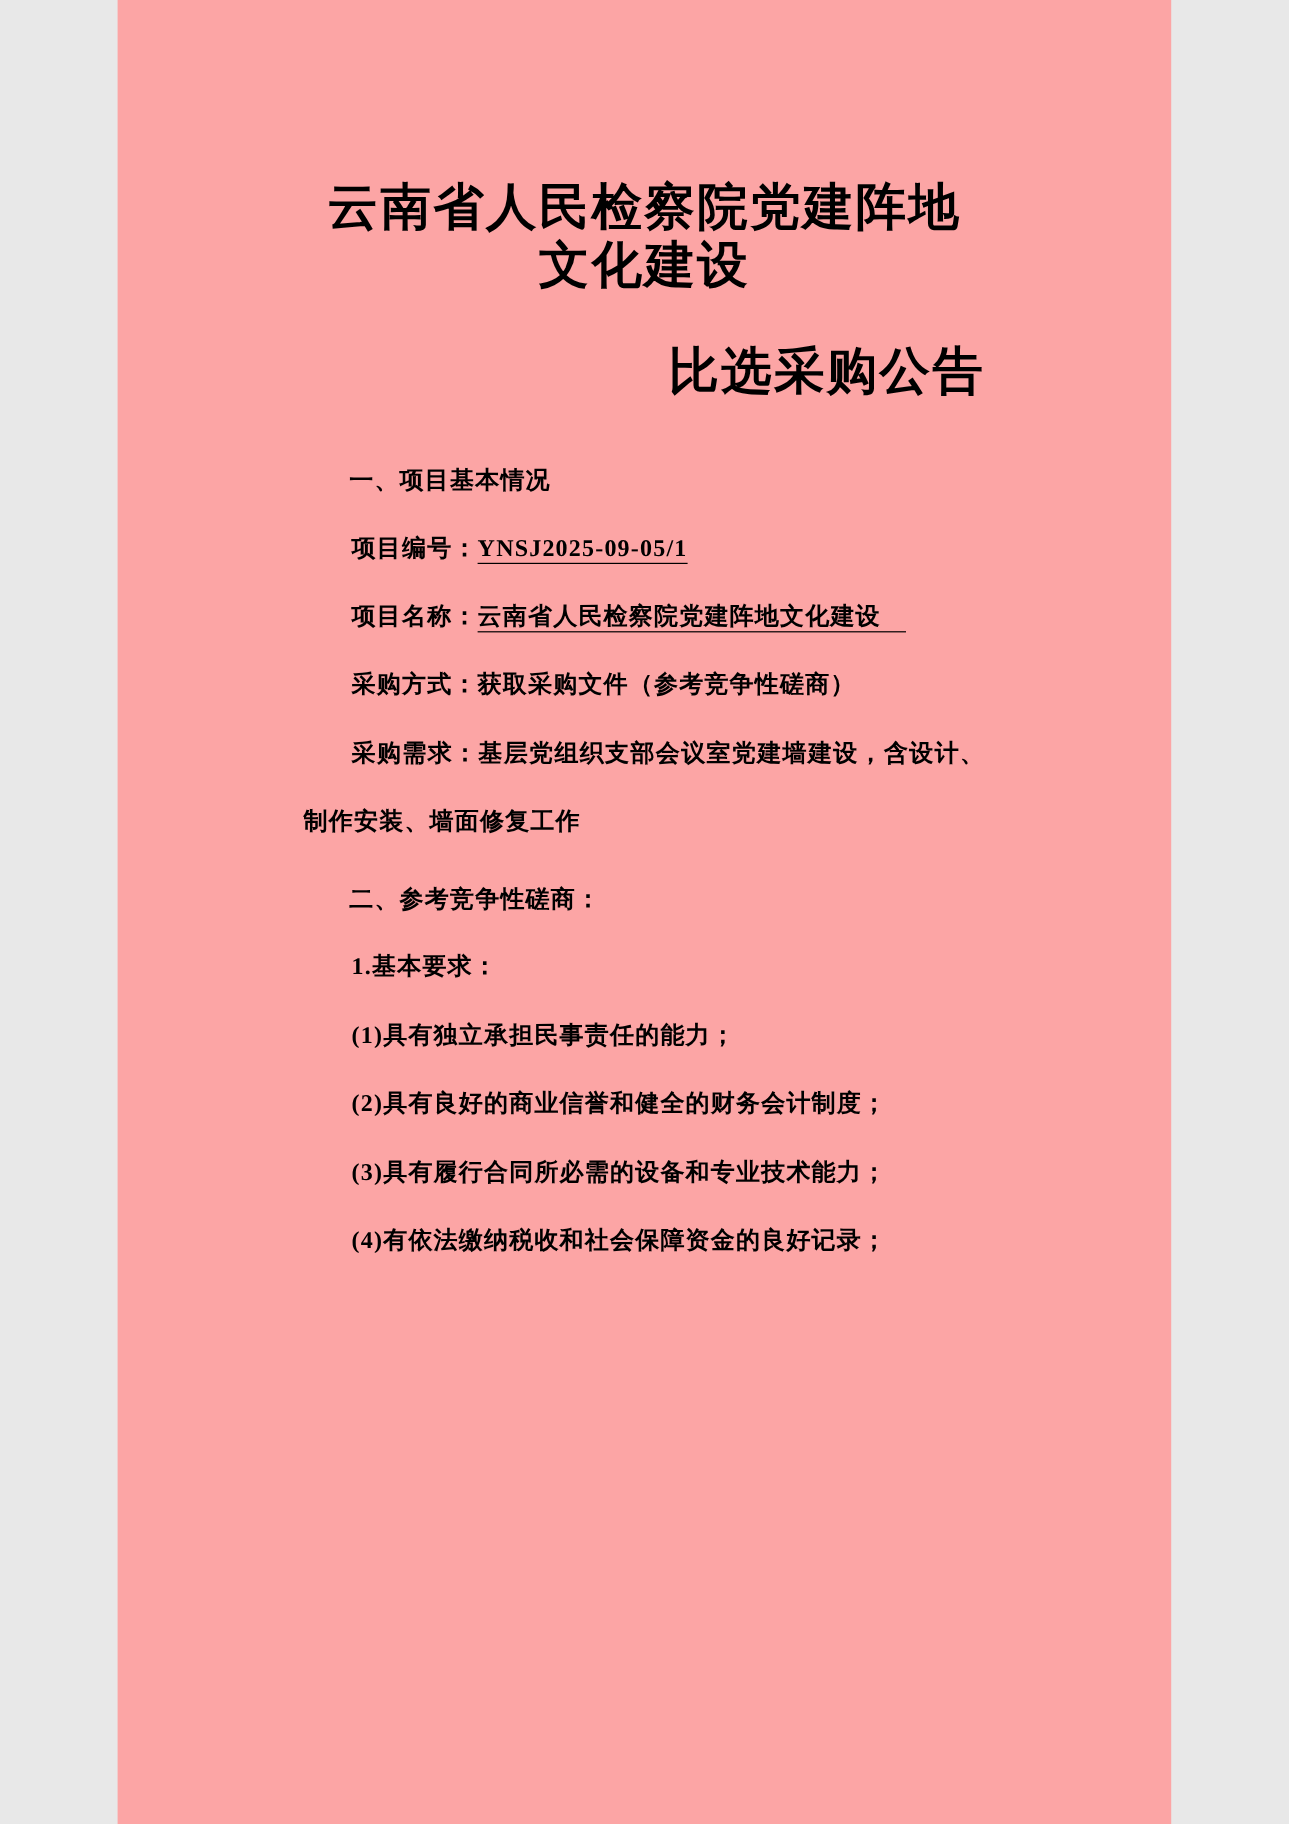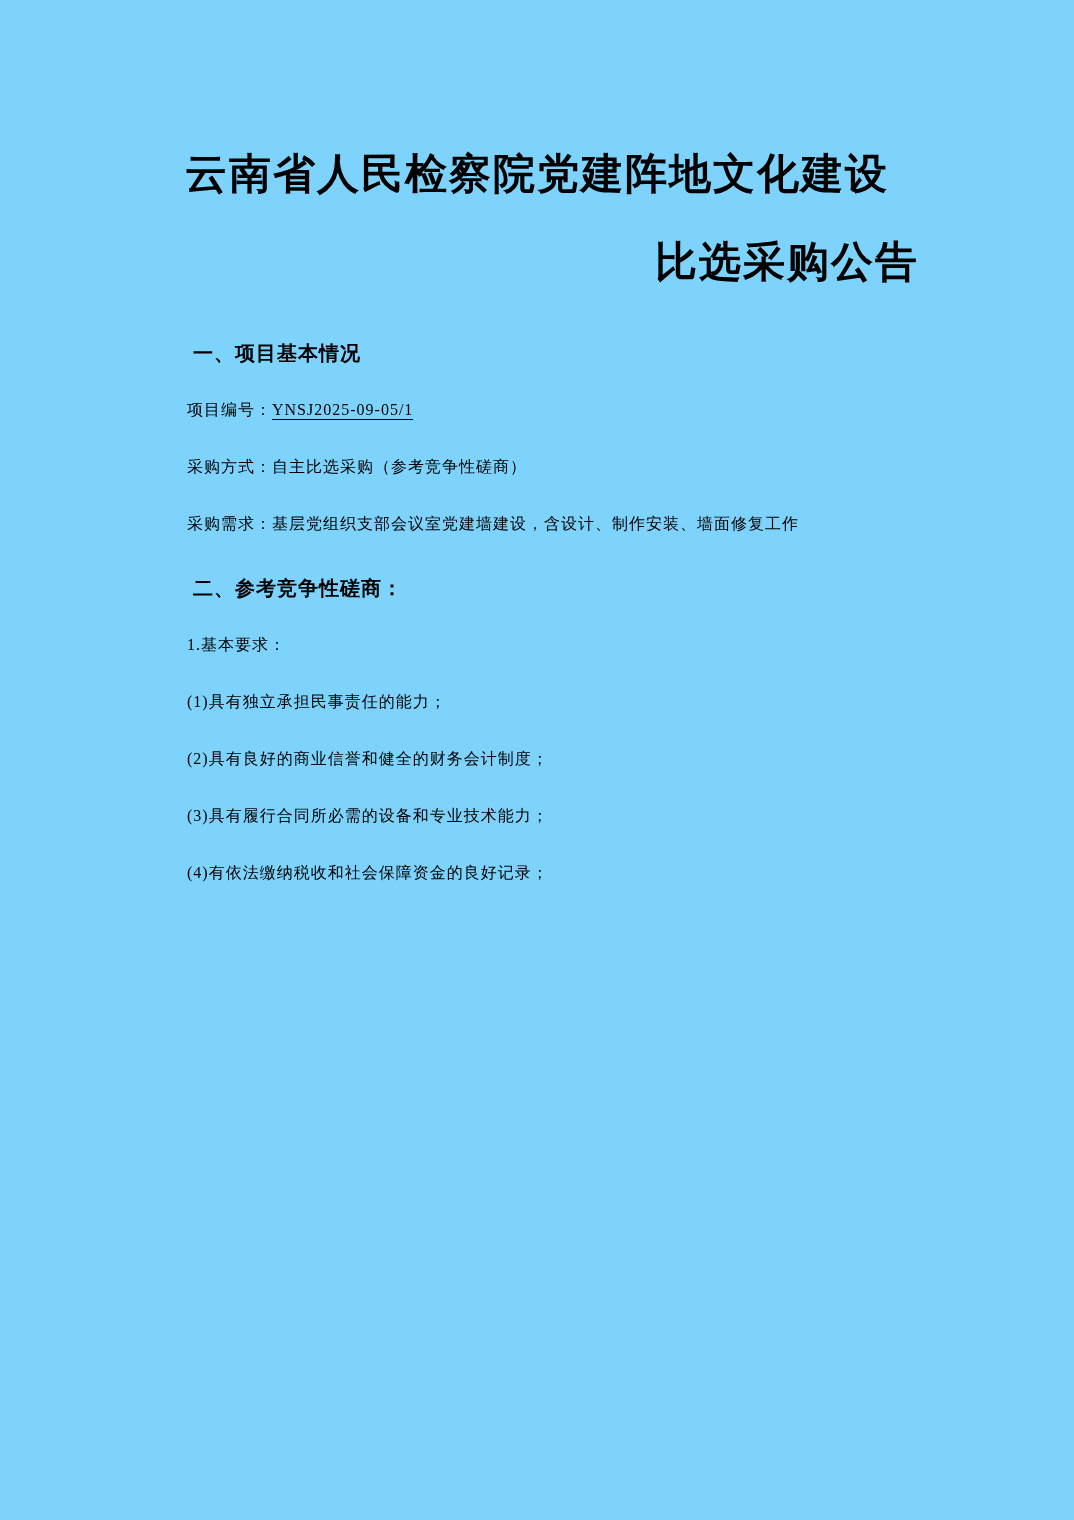--- a/index.html
+++ b/index.html
@@ -1,21 +1,21 @@
 <!DOCTYPE html>
 <html><head>
 <meta charset="utf-8">
 <style>
   html, body { margin: 0; padding: 0; background: #e8e8e8; }
   .page {
     position: relative;
-    width: 1074px;
+    width: 878px;
     height: 1520px;
     margin: 0 auto;
-    background: #7dd3fc;
+    background: #fca5a5;
     color: #000000;
     box-sizing: border-box;
     padding: 150px 155px 0 155px;
     font-family: "Liberation Serif", "DejaVu Serif", serif;
     overflow: hidden;
   }
   .title {
     margin: 0;
     text-align: center;
     font-weight: bold;
@@ -54,41 +54,43 @@
     font-weight: bold;
     font-size: 20px;
     line-height: 55px;
     letter-spacing: 1px;
     text-indent: 1.9em;
   }
   .sec1-heading { margin-top: 40px; }
   .sec2-heading { margin-top: 9px; }
   .item {
     margin: 0;
-    font-size: 16px;
+    font-size: 20px;
     line-height: 57px;
     letter-spacing: 1px;
     text-indent: 2em;
     text-align: justify;
+    font-weight: bold;
   }
   .item span { white-space: pre-wrap; }
 </style>
 </head>
 <body>
 
 <div class="page">
 
   <h1 class="title line1">云南省人民检察院党建阵地文化建设</h1>
   <h1 class="title line2">比选采购公告</h1>
 
 
   <h2 class="sec-heading sec1-heading">一、项目基本情况</h2>
 
   <p class="item"><span>项目编号：</span><span class="u">YNSJ2025-09-05/1</span></p>
-  <p class="item"><span>采购方式：</span><span>自主比选采购（参考竞争性磋商）</span></p>
+  <p class="item"><span>项目名称：</span><span class="u">云南省人民检察院党建阵地文化建设　</span></p>
+  <p class="item"><span>采购方式：</span><span>获取采购文件（参考竞争性磋商）</span></p>
   <p class="item"><span>采购需求：</span><span>基层党组织支部会议室党建墙建设，含设计、制作安装、墙面修复工作</span></p>
 
   <h2 class="sec-heading sec2-heading">二、参考竞争性磋商：</h2>
 
   <p class="item">1.基本要求：</p>
   <p class="item">(1)具有独立承担民事责任的能力；</p>
   <p class="item">(2)具有良好的商业信誉和健全的财务会计制度；</p>
   <p class="item">(3)具有履行合同所必需的设备和专业技术能力；</p>
   <p class="item">(4)有依法缴纳税收和社会保障资金的良好记录；</p>
 

